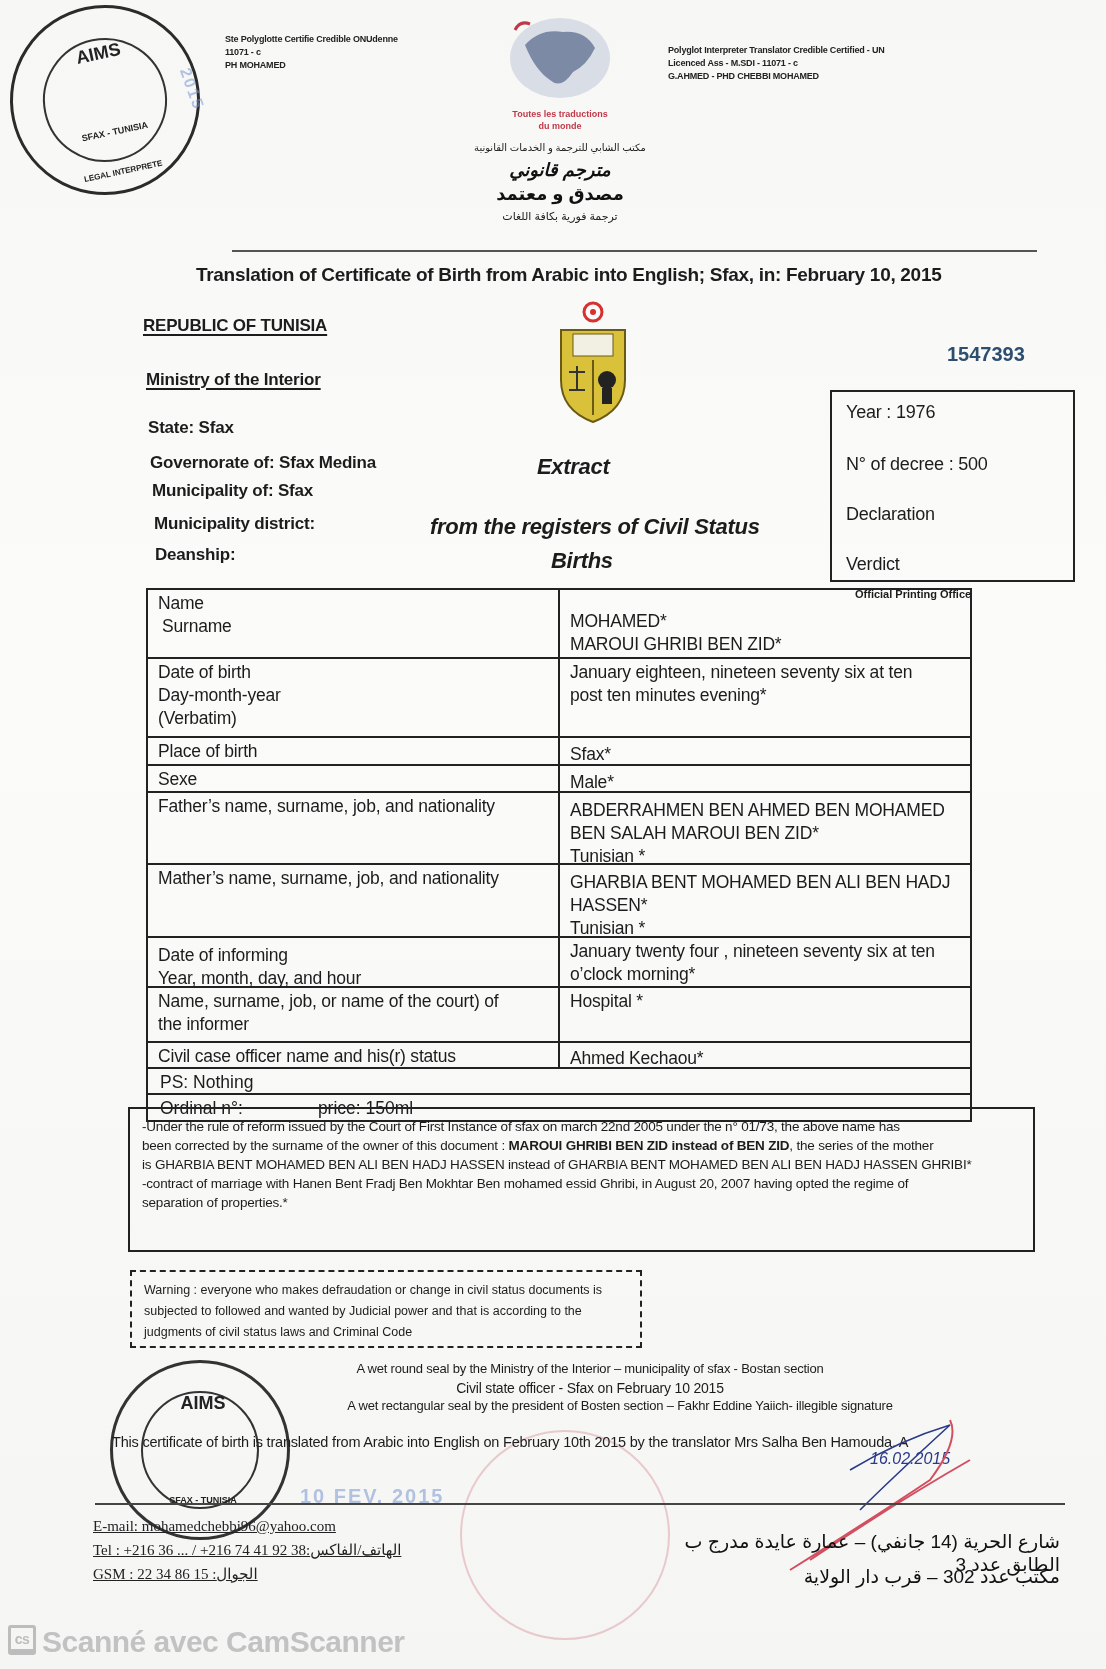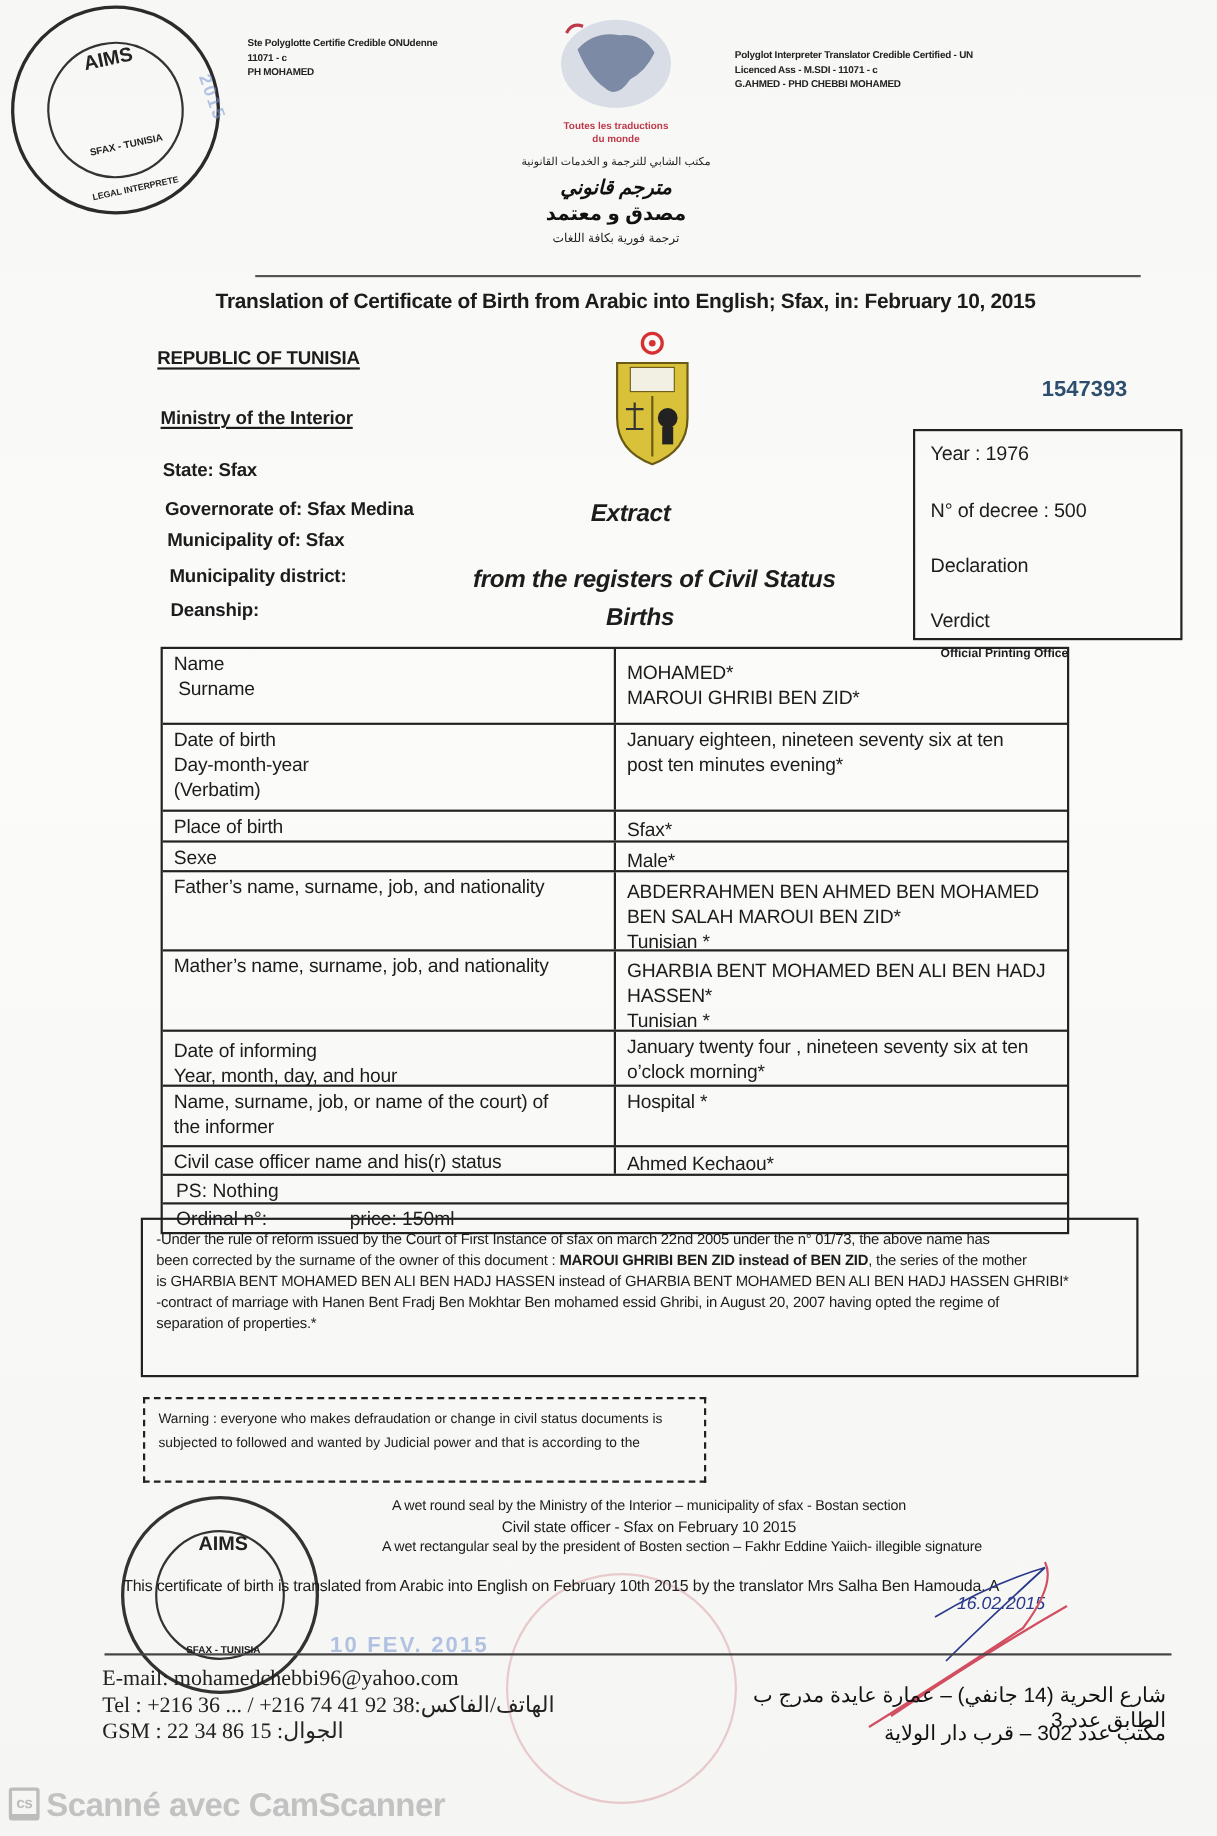--- a/index.html
+++ b/index.html
@@ -38,21 +38,21 @@
   .cell-l { width: 412px; border-right: 2px solid #222; padding: 2px 10px; font-size: 17.5px; line-height: 23px; letter-spacing: -0.2px; }
   .cell-r { flex: 1; padding: 2px 10px; font-size: 17.5px; line-height: 23px; letter-spacing: -0.2px; }
   .row-full { padding: 2px 12px; font-size: 17.5px; line-height: 23px; }
 
   .reform-box { position: absolute; left: 128px; top: 1107px; width: 907px; height: 145px; border: 2px solid #222; padding: 8px 12px; font-size: 13.5px; line-height: 19px; letter-spacing: -0.2px; }
   .warn-box { position: absolute; left: 130px; top: 1270px; width: 512px; height: 78px; border: 2px dashed #222; padding: 8px 12px; font-size: 12.5px; line-height: 21px; }
 
   .seal-text { position: absolute; font-size: 13px; text-align: center; letter-spacing: -0.2px; }
   .cert-text { position: absolute; font-size: 14.5px; letter-spacing: -0.2px; line-height: 22px; }
   .footer-rule { position: absolute; left: 95px; top: 1503px; width: 970px; height: 2px; background: #444; }
-  .contact { position: absolute; font-family: "Liberation Serif", serif; font-size: 20px; color: #222; line-height: 24px; }
+  .contact { position: absolute; font-family: "Liberation Serif", serif; font-size: 15px; color: #222; line-height: 24px; text-decoration: underline; }
   .ar-address { position: absolute; font-size: 19px; font-weight: normal; direction: rtl; text-align: right; color: #111; }
   .camscanner { position: absolute; left: 8px; top: 1625px; font-size: 30px; color: #c2c2c2; font-weight: bold; letter-spacing: -0.5px; display: flex; align-items: flex-start; gap: 6px; }
   .cs-icon { width: 28px; height: 30px; border: 3px solid #bdbdbd; border-radius: 3px; font-size: 14px; display:flex; align-items:center; justify-content:center; color:#bdbdbd; border-bottom-width: 6px; }
 
   .wm { position: absolute; border-radius: 50%; border: 2px solid rgba(210,120,130,0.35); }
   .date-stamp { position: absolute; font-size: 20px; color: rgba(120,150,210,0.55); font-weight: bold; letter-spacing: 2px; }
 </style>
 </head>
 <body>
 
@@ -133,21 +133,21 @@
     <div class="decree-line" style="top:162px;">Verdict</div>
   </div>
   <div class="abs official-print" style="left:855px; top:588px;">Official Printing Office</div>
 
   <div class="tbl" style="top:588px;">
     <div class="row" style="height:67px;">
       <div class="cell-l">
           <div>Name</div>
           <div style="padding-left:4px">Surname</div>
         </div>
-      <div class="cell-r" style="padding-top:10px">
+      <div class="cell-r" style="padding-top:20px">
           <div>MOHAMED*</div>
           <div>MAROUI GHRIBI BEN ZID*</div>
         </div>
     </div>
     <div class="row" style="height:79px;">
       <div class="cell-l">
           <div>Date of birth</div>
           <div>Day-month-year</div>
           <div>(Verbatim)</div>
         </div>
@@ -212,20 +212,21 @@
     <div>-Under the rule of reform issued by the Court of First Instance of sfax on march 22nd 2005 under the n° 01/73, the above name has</div>
     <div><span>been corrected by the surname of the owner of this document : </span><b>MAROUI GHRIBI BEN ZID instead of BEN ZID</b><span>, the series of the mother</span></div>
     <div>is GHARBIA BENT MOHAMED BEN ALI BEN HADJ HASSEN instead of GHARBIA BENT MOHAMED BEN ALI BEN HADJ HASSEN GHRIBI*</div>
     <div>-contract of marriage with Hanen Bent Fradj Ben Mokhtar Ben mohamed essid Ghribi, in August 20, 2007 having opted the regime of</div>
     <div>separation of properties.*</div>
   </div>
 
   <div class="warn-box">
     <div>Warning : everyone who makes defraudation or change in civil status documents is</div>
     <div>subjected to followed and wanted by Judicial power and that is according to the</div>
+    <div>judgments of civil status laws and Criminal Code</div>
   </div>
 
   <div class="stamp" style="left:110px; top:1360px; width:180px; height:180px; border-color:#333;">
     <div class="stamp-inner" style="left:28px; top:28px; width:118px; height:118px;"></div>
     <div class="stamp-text" style="left:55px; top:35px; width:70px; font-size:18px;">AIMS</div>
     <div class="stamp-text" style="left:40px; top:132px; width:100px;">SFAX - TUNISIA</div>
   </div>
   <div class="wm" style="left:460px; top:1430px; width:210px; height:210px;"></div>
 
   <div class="seal-text" style="left:330px; top:1361px; width:520px;">A wet round seal by the Ministry of the Interior – municipality of sfax - Bostan section</div>

